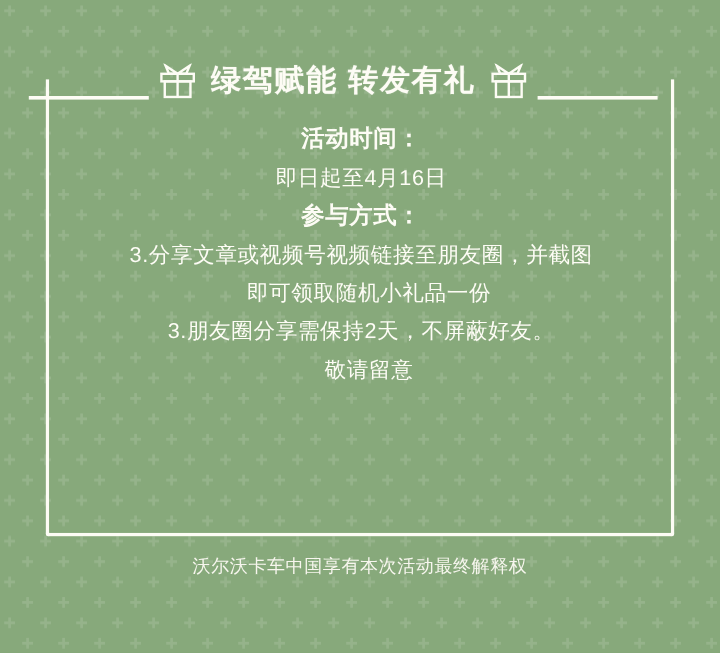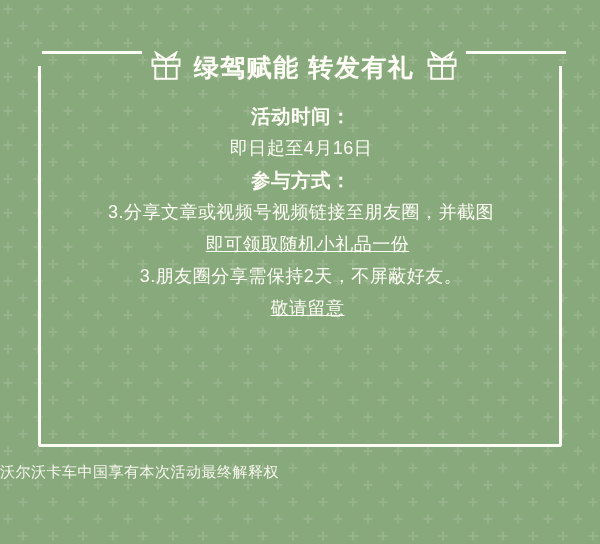--- a/index.html
+++ b/index.html
@@ -24,24 +24,24 @@
     position: absolute;
     left: 38px; top: 66px;
     width: 524px; height: 381px;
     box-sizing: border-box;
     border: 3px solid #fdfcf5;
     border-top: none;
     border-radius: 0 0 3px 3px;
   }
   .title-row {
     position: absolute;
-    left: 42px; top: 51px;
+    left: 24px; top: 51px;
     width: 524px; height: 32px;
     display: flex;
-    align-items: flex-start;
+    align-items: flex-end;
     color: #fdfcf5;
   }
   .title-row .line {
     flex: 1 1 auto;
     height: 3px;
     background: #fdfcf5;
   }
   .gift {
     flex: 0 0 auto;
     width: 34px; height: 30px;
@@ -71,26 +71,26 @@
     letter-spacing: 0.5px;
     white-space: nowrap;
     text-align: center;
   }
   .content .line.heading {
     font-weight: bold;
     font-size: 19.5px;
   }
   .content .line.indent {
     padding-left: 13px;
-    text-decoration: underline;
   }
   .footer {
     position: absolute;
     left: 0; top: 463px;
     width: 600px;
+    text-align: center;
     font-size: 15px;
     letter-spacing: 0.5px;
     color: #f7f6ee;
   }
 </style>
 </head>
 <body>
 
 <div class="poster">
 

